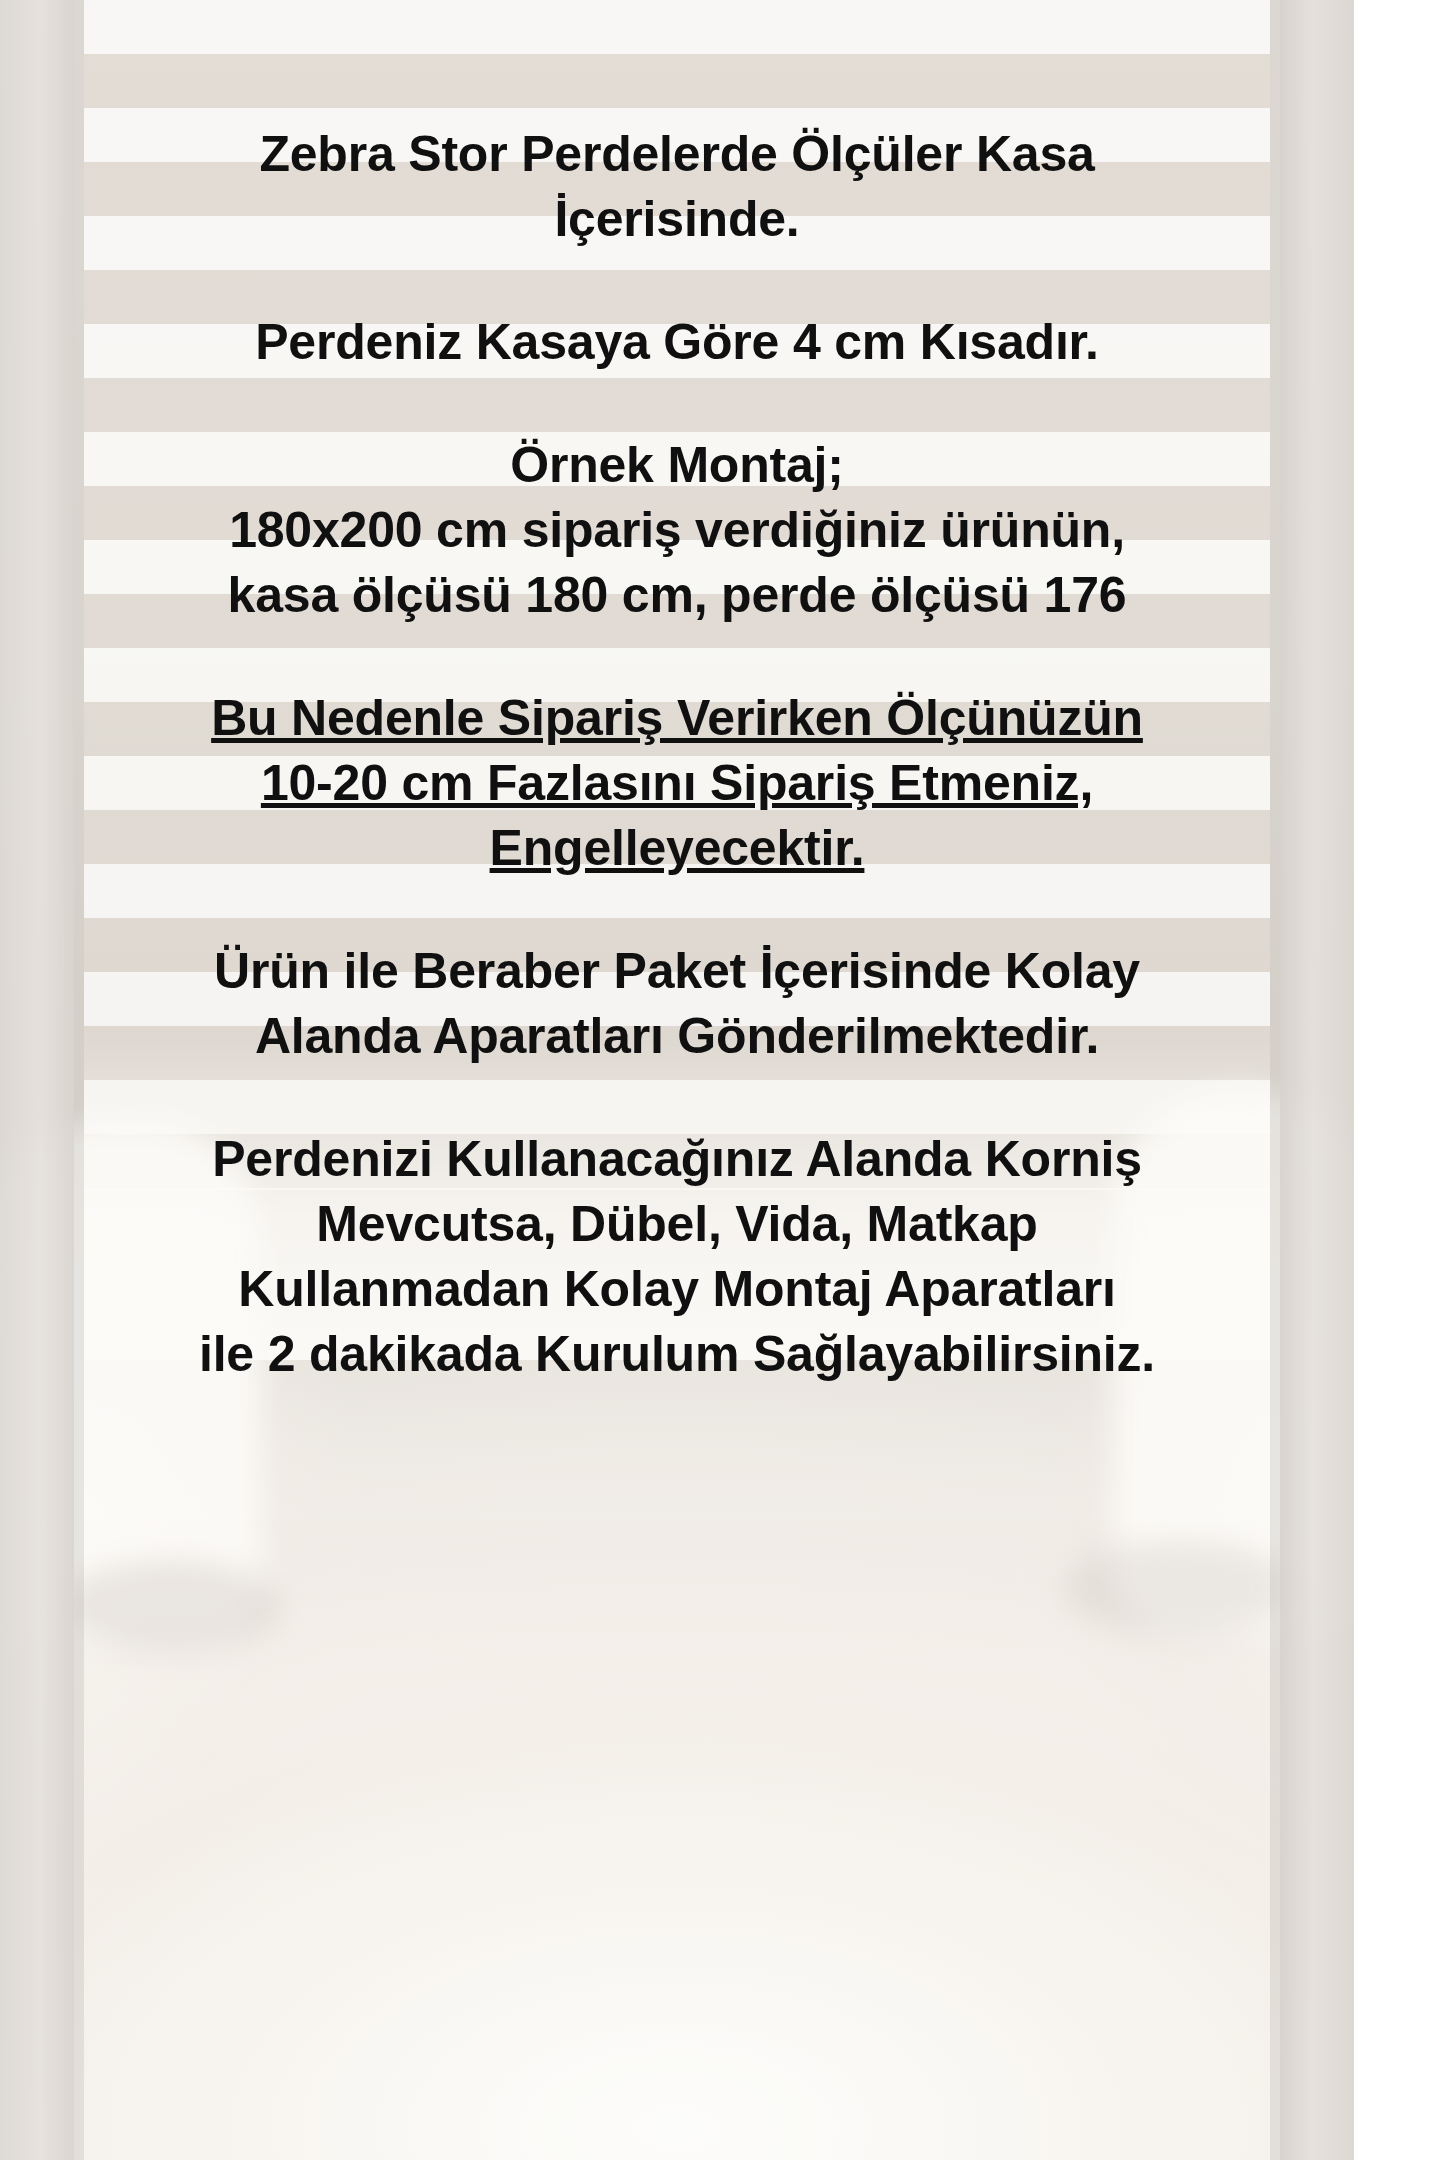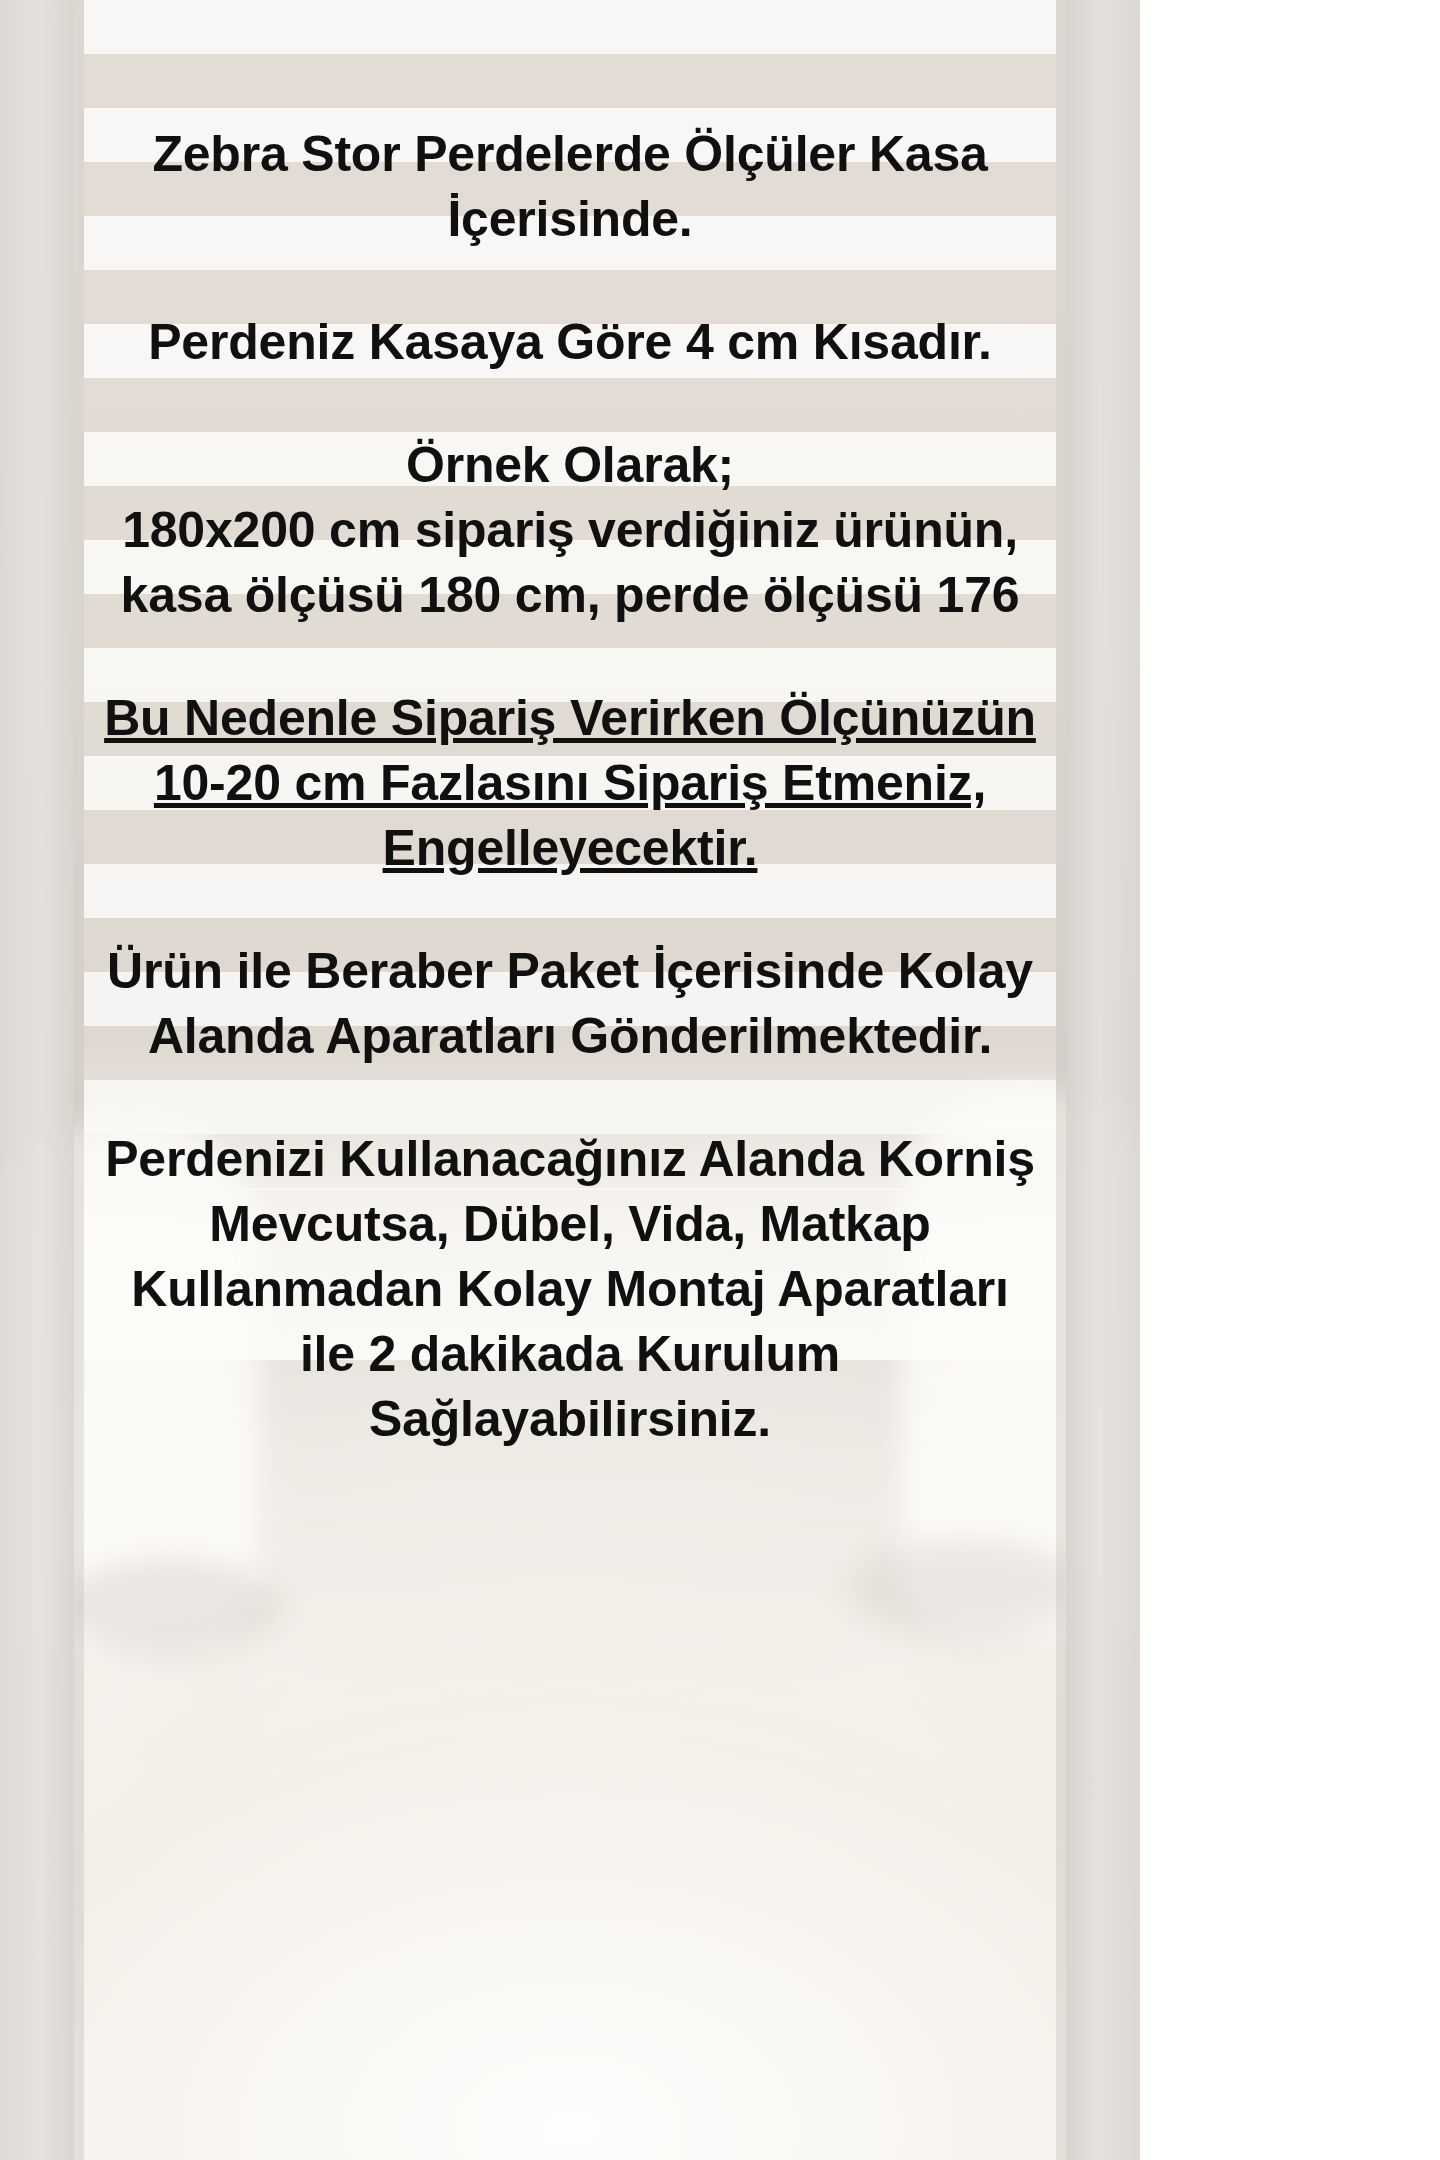--- a/index.html
+++ b/index.html
@@ -7,21 +7,21 @@
     margin: 0;
     padding: 0;
     background: #ffffff;
   }
   body {
     font-family: "Liberation Sans", sans-serif;
   }
 
   #poster {
     position: relative;
-    width: 1140px;
+    width: 1354px;
     height: 2160px;
     overflow: hidden;
     background: #ef4444;
   }
 
   
   .bg-photo {
     position: absolute;
     inset: 0;
     background:
@@ -191,21 +191,21 @@
     <p class="block lead">
       <span class="line">Zebra Stor Perdelerde Ölçüler Kasa</span>
       <span class="line">İçerisinde.</span>
     </p>
 
     <p class="block">
       <span class="line">Perdeniz Kasaya Göre 4 cm Kısadır.</span>
     </p>
 
     <p class="block example">
-      <span class="line">Örnek Olarak;</span>
+      <span class="line">Örnek Montaj;</span>
       <span class="line">180x200 cm sipariş verdiğiniz ürünün,</span>
       <span class="line">kasa ölçüsü 180 cm, perde ölçüsü 176</span>
     </p>
 
     <p class="block note">
       <span class="line">Bu Nedenle Sipariş Verirken Ölçünüzün</span>
       <span class="line">10-20 cm Fazlasını Sipariş Etmeniz,</span>
       <span class="line">Engelleyecektir.</span>
     </p>
 

